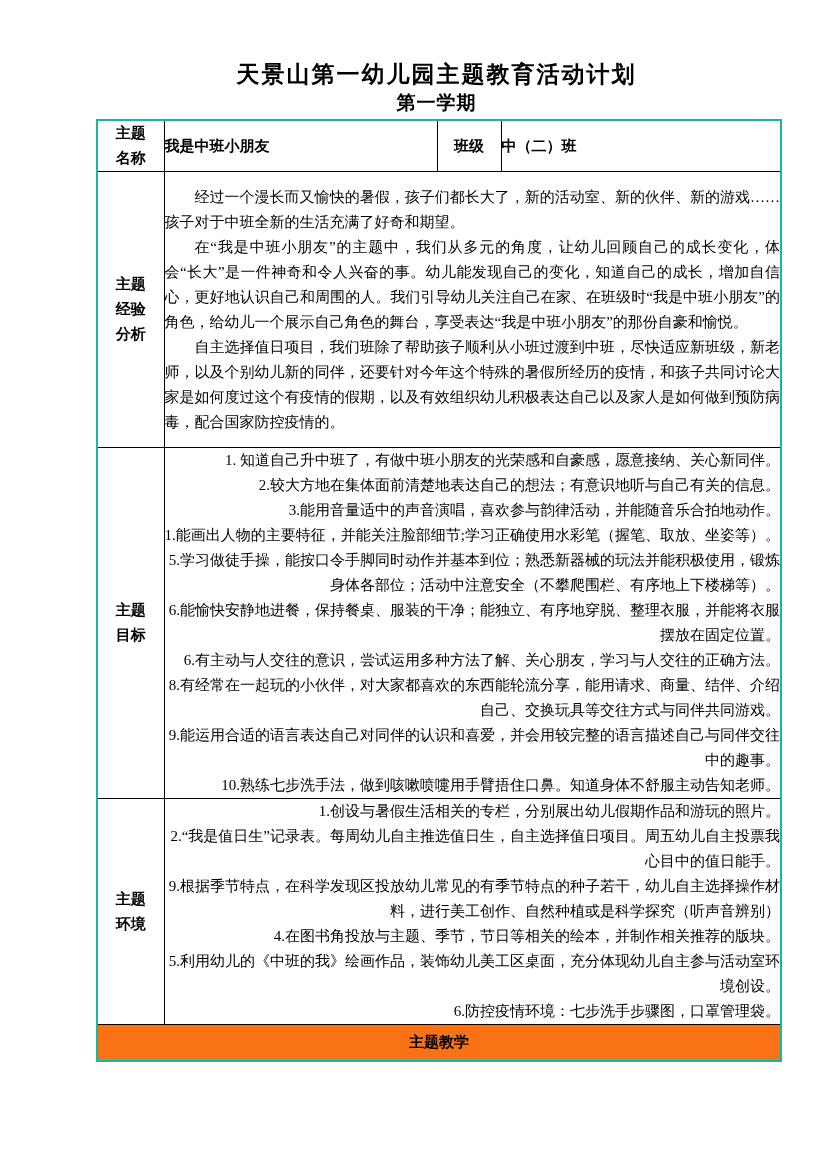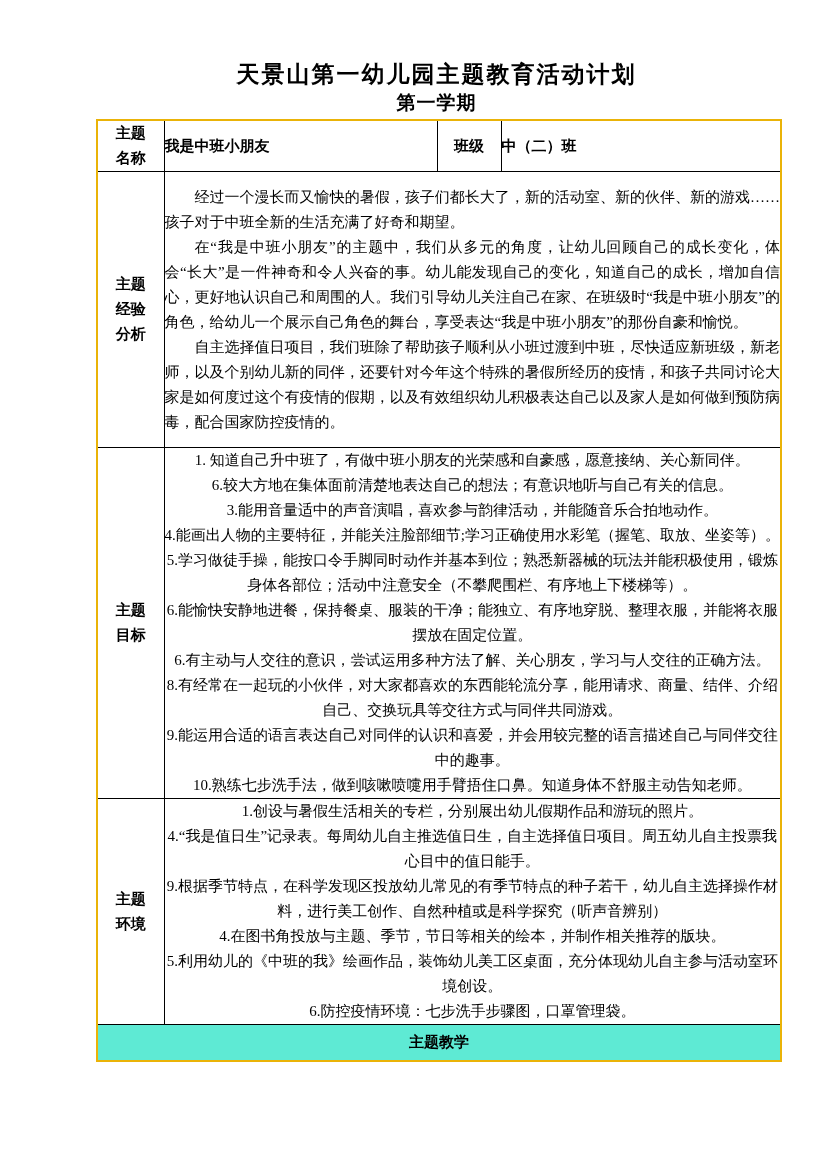--- a/index.html
+++ b/index.html
@@ -35,21 +35,21 @@
     font-size: 19px;
     font-weight: bold;
     letter-spacing: 1px;
     line-height: 24px;
   }
   table.plan {
     border-collapse: collapse;
     table-layout: fixed;
     width: 684px;
     margin-left: 73px;
-    border: 2px solid #eab308;
+    border: 2px solid #14b8a6;
   }
   table.plan td {
     border: 1.5px solid #000;
     font-size: 15px;
     line-height: 25px;
     padding: 0;
     vertical-align: middle;
     overflow: hidden;
   }
   td.label {
@@ -64,24 +64,24 @@
     vertical-align: top;
     padding: 1px 8px 0 10px;
   }
   .para {
     margin: 0;
     text-indent: 2em;
     text-align: justify;
   }
   .item {
     margin: 0;
-    text-align: center;
+    text-align: right;
   }
   tr.gray-row td {
-    background: #5eead4;
+    background: #f97316;
     text-align: center;
     font-weight: bold;
   }
   td.pad { padding-left: 10px; }
 </style>
 </head>
 <body>
 
 <div class="page">
   <h1 class="doc-title">天景山第一幼儿园主题教育活动计划</h1>
@@ -115,38 +115,38 @@
             <p class="para">在“我是中班小朋友”的主题中，我们从多元的角度，让幼儿回顾自己的成长变化，体会“长大”是一件神奇和令人兴奋的事。幼儿能发现自己的变化，知道自己的成长，增加自信心，更好地认识自己和周围的人。我们引导幼儿关注自己在家、在班级时“我是中班小朋友”的角色，给幼儿一个展示自己角色的舞台，享受表达“我是中班小朋友”的那份自豪和愉悦。</p>
             <p class="para">自主选择值日项目，我们班除了帮助孩子顺利从小班过渡到中班，尽快适应新班级，新老师，以及个别幼儿新的同伴，还要针对今年这个特殊的暑假所经历的疫情，和孩子共同讨论大家是如何度过这个有疫情的假期，以及有效组织幼儿积极表达自己以及家人是如何做到预防病毒，配合国家防控疫情的。</p>
           </td>
     </tr>
 
     <tr style="height:350px">
       <td class="label">主题
 目标</td>
       <td colspan="5" class="content">
             <p class="item">1. 知道自己升中班了，有做中班小朋友的光荣感和自豪感，愿意接纳、关心新同伴。</p>
-            <p class="item">6.较大方地在集体面前清楚地表达自己的想法；有意识地听与自己有关的信息。</p>
+            <p class="item">2.较大方地在集体面前清楚地表达自己的想法；有意识地听与自己有关的信息。</p>
             <p class="item">3.能用音量适中的声音演唱，喜欢参与韵律活动，并能随音乐合拍地动作。</p>
-            <p class="item">4.能画出人物的主要特征，并能关注脸部细节;学习正确使用水彩笔（握笔、取放、坐姿等）。</p>
+            <p class="item">1.能画出人物的主要特征，并能关注脸部细节;学习正确使用水彩笔（握笔、取放、坐姿等）。</p>
             <p class="item">5.学习做徒手操，能按口令手脚同时动作并基本到位；熟悉新器械的玩法并能积极使用，锻炼身体各部位；活动中注意安全（不攀爬围栏、有序地上下楼梯等）。</p>
             <p class="item">6.能愉快安静地进餐，保持餐桌、服装的干净；能独立、有序地穿脱、整理衣服，并能将衣服摆放在固定位置。</p>
             <p class="item">6.有主动与人交往的意识，尝试运用多种方法了解、关心朋友，学习与人交往的正确方法。</p>
             <p class="item">8.有经常在一起玩的小伙伴，对大家都喜欢的东西能轮流分享，能用请求、商量、结伴、介绍自己、交换玩具等交往方式与同伴共同游戏。</p>
             <p class="item">9.能运用合适的语言表达自己对同伴的认识和喜爱，并会用较完整的语言描述自己与同伴交往中的趣事。</p>
             <p class="item">10.熟练七步洗手法，做到咳嗽喷嚏用手臂捂住口鼻。知道身体不舒服主动告知老师。</p>
           </td>
     </tr>
 
     <tr style="height:224px">
       <td class="label">主题
 环境</td>
       <td colspan="5" class="content">
             <p class="item">1.创设与暑假生活相关的专栏，分别展出幼儿假期作品和游玩的照片。</p>
-            <p class="item">4.“我是值日生”记录表。每周幼儿自主推选值日生，自主选择值日项目。周五幼儿自主投票我心目中的值日能手。</p>
+            <p class="item">2.“我是值日生”记录表。每周幼儿自主推选值日生，自主选择值日项目。周五幼儿自主投票我心目中的值日能手。</p>
             <p class="item">9.根据季节特点，在科学发现区投放幼儿常见的有季节特点的种子若干，幼儿自主选择操作材料，进行美工创作、自然种植或是科学探究（听声音辨别）</p>
             <p class="item">4.在图书角投放与主题、季节，节日等相关的绘本，并制作相关推荐的版块。</p>
             <p class="item">5.利用幼儿的《中班的我》绘画作品，装饰幼儿美工区桌面，充分体现幼儿自主参与活动室环境创设。</p>
             <p class="item">6.防控疫情环境：七步洗手步骤图，口罩管理袋。</p>
           </td>
     </tr>
 
     <tr class="gray-row" style="height:36px">
       <td colspan="6">主题教学</td>
     </tr>

